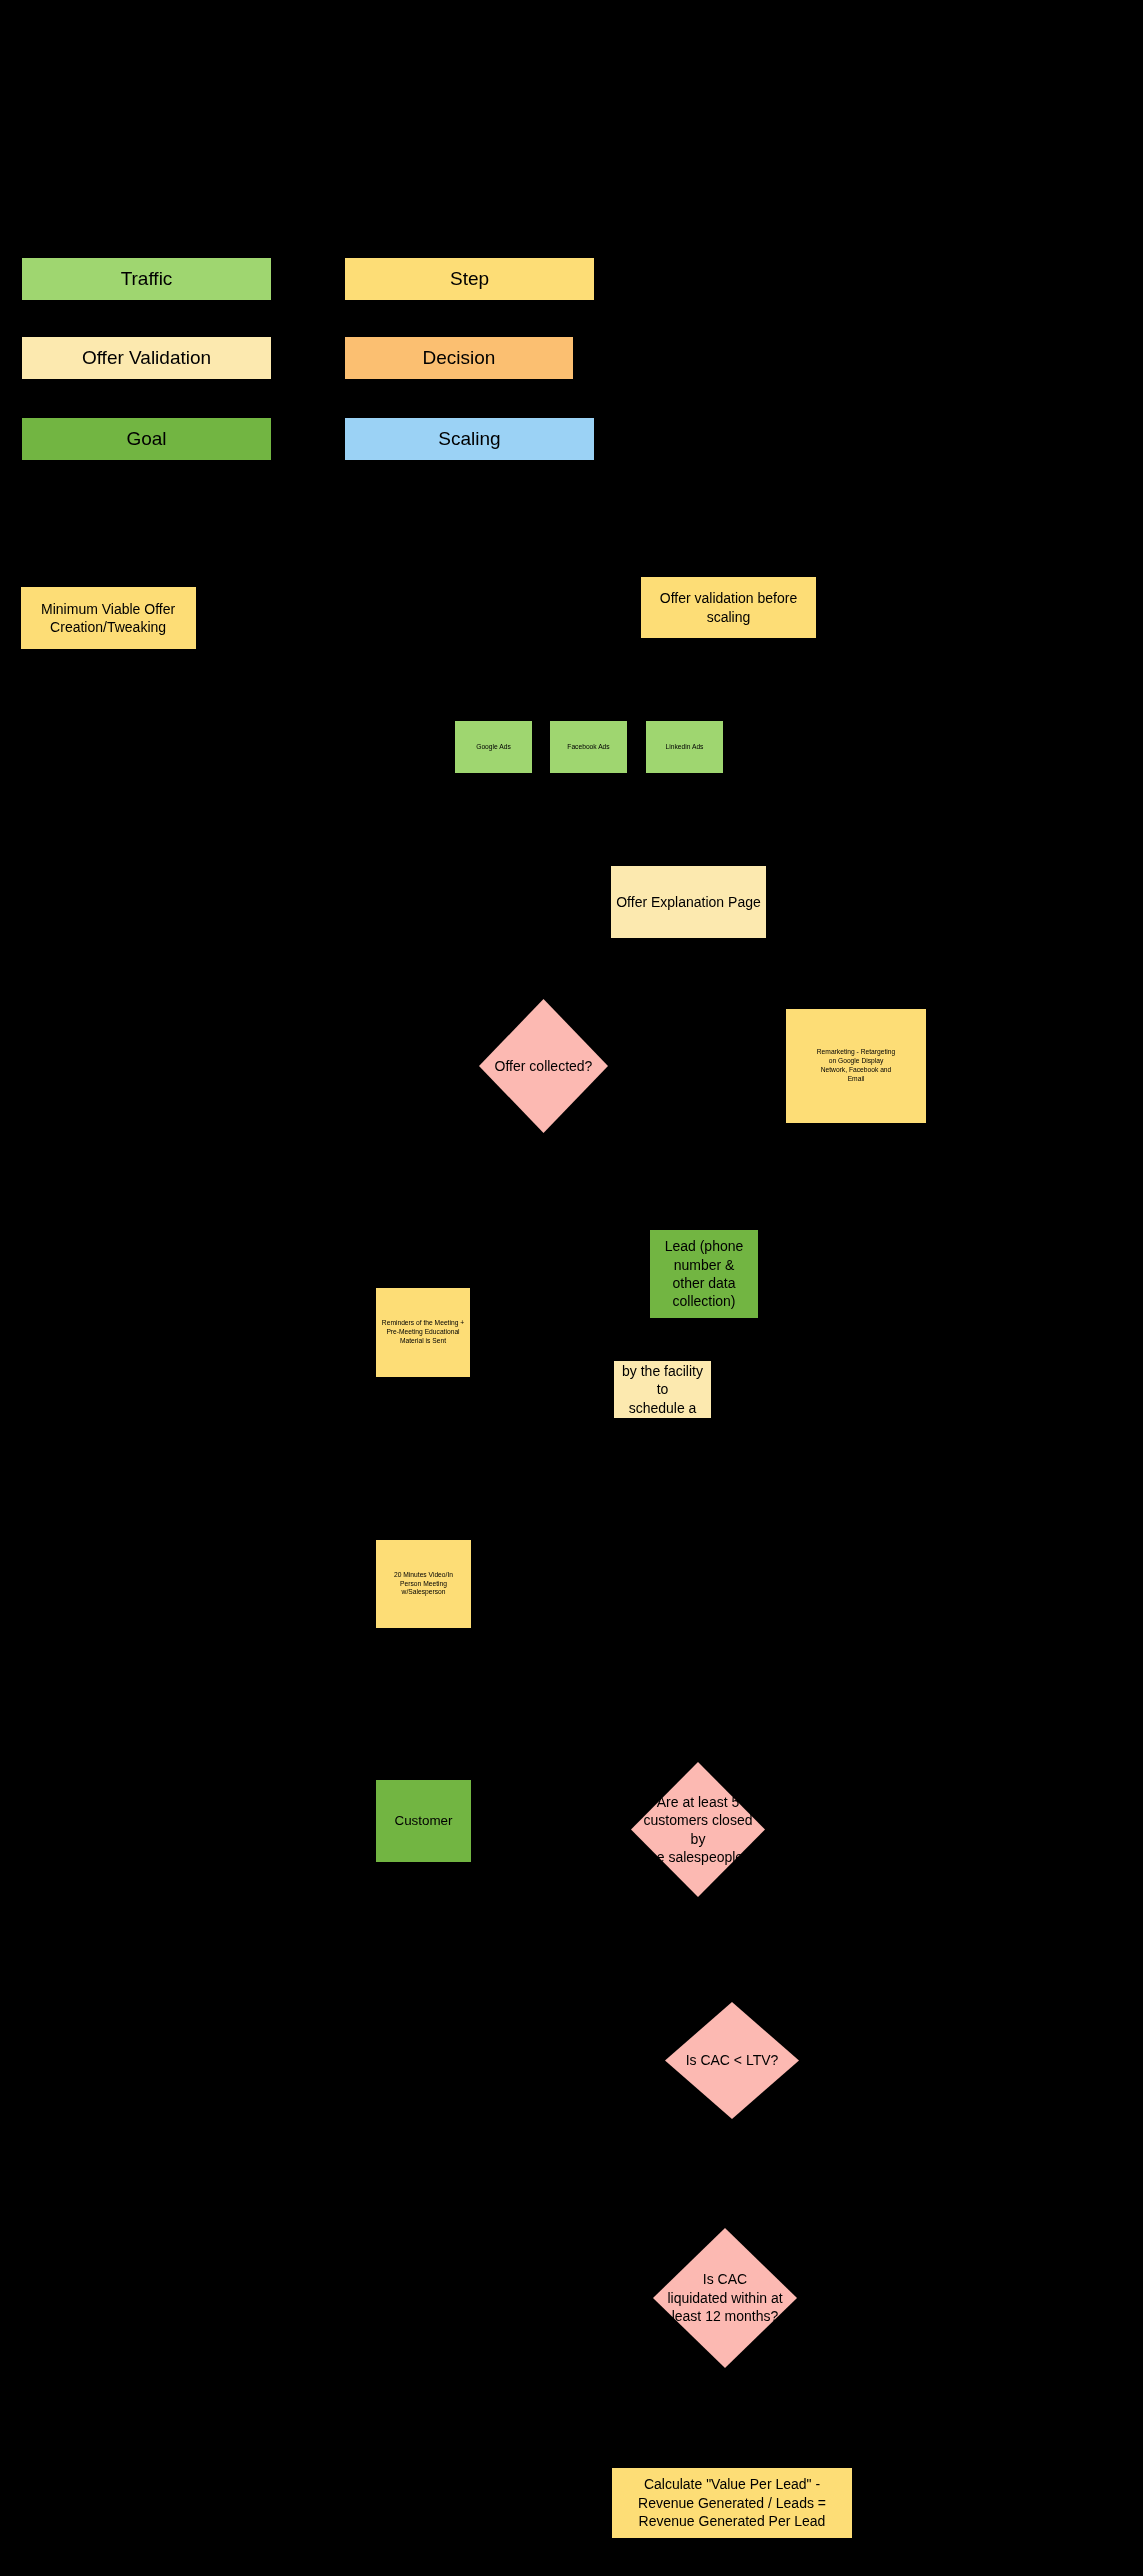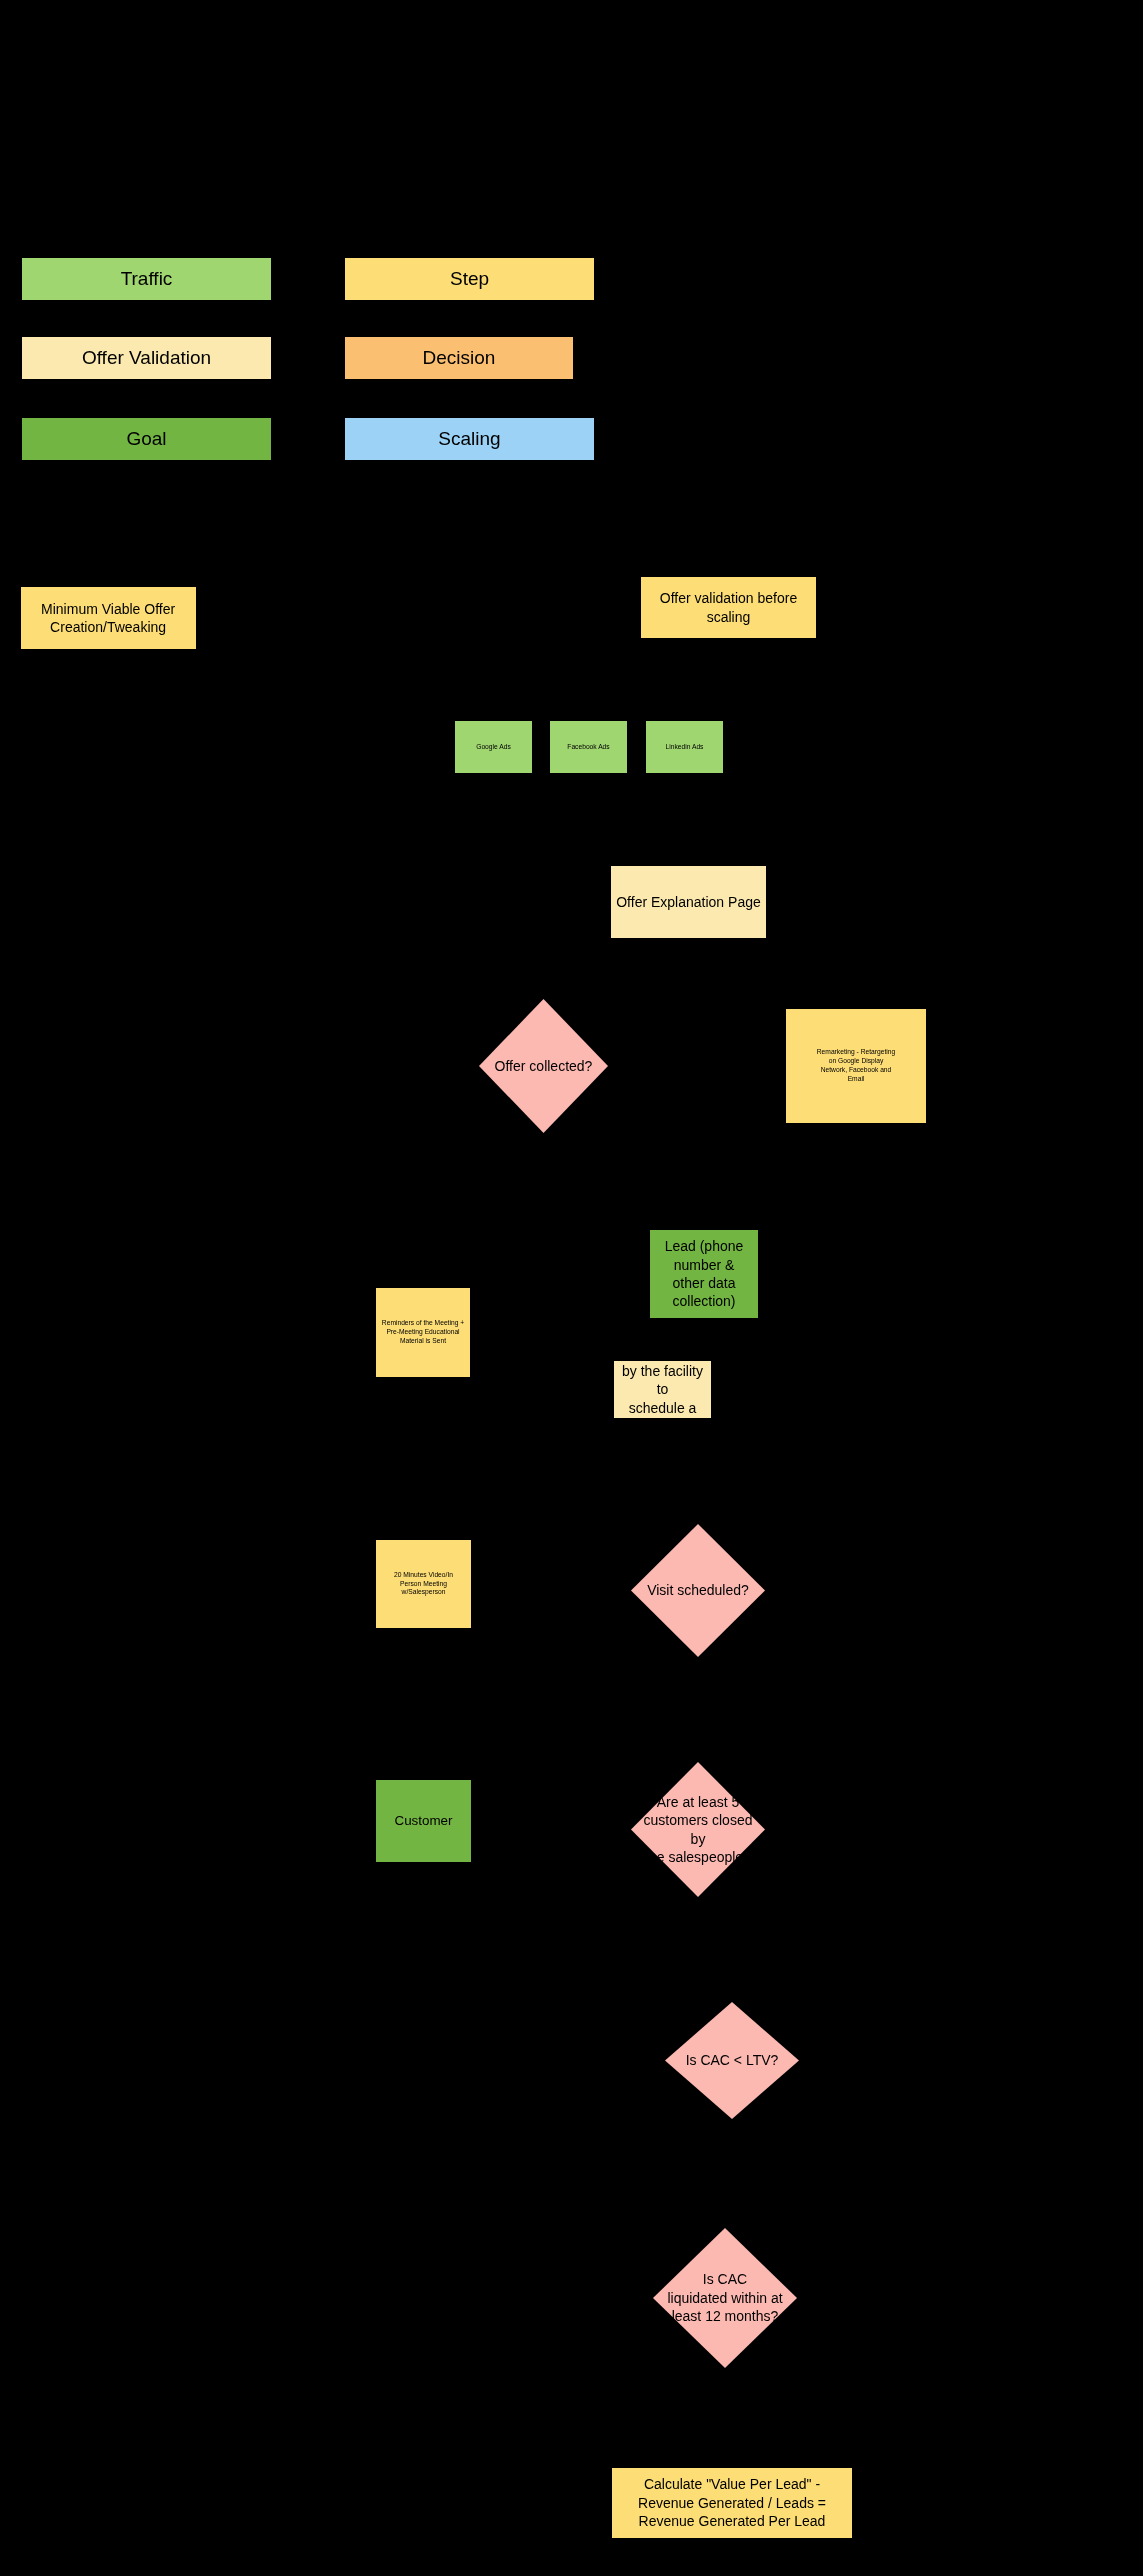--- a/index.html
+++ b/index.html
@@ -111,24 +111,20 @@
 Pre-Meeting Educational
 Material is Sent</div>
 
   <div class="node c-offerval t-sm" style="left:614px; top:1361px; width:97px; height:57px;">Lead is called by the facility to
 schedule a meeting</div>
 
   <div class="node c-step t-xs" style="left:376px; top:1540px; width:95px; height:88px;">20 Minutes Video/In
 Person Meeting
 w/Salesperson</div>
 
-  <div class="diamond t-sm" style="left:631px; top:1524px; width:134px; height:133px;">
-    <span class="dshape"></span>
-    <span class="dtext">Visit scheduled?</span>
-  </div>
 
   <div class="node c-goal t-lg" style="left:376px; top:1780px; width:95px; height:82px;">Customer</div>
 
   <div class="diamond t-sm" style="left:631px; top:1762px; width:134px; height:135px;">
     <span class="dshape"></span>
     <span class="dtext">Are at least 5
 customers closed by
 the salespeople?</span>
   </div>
 

